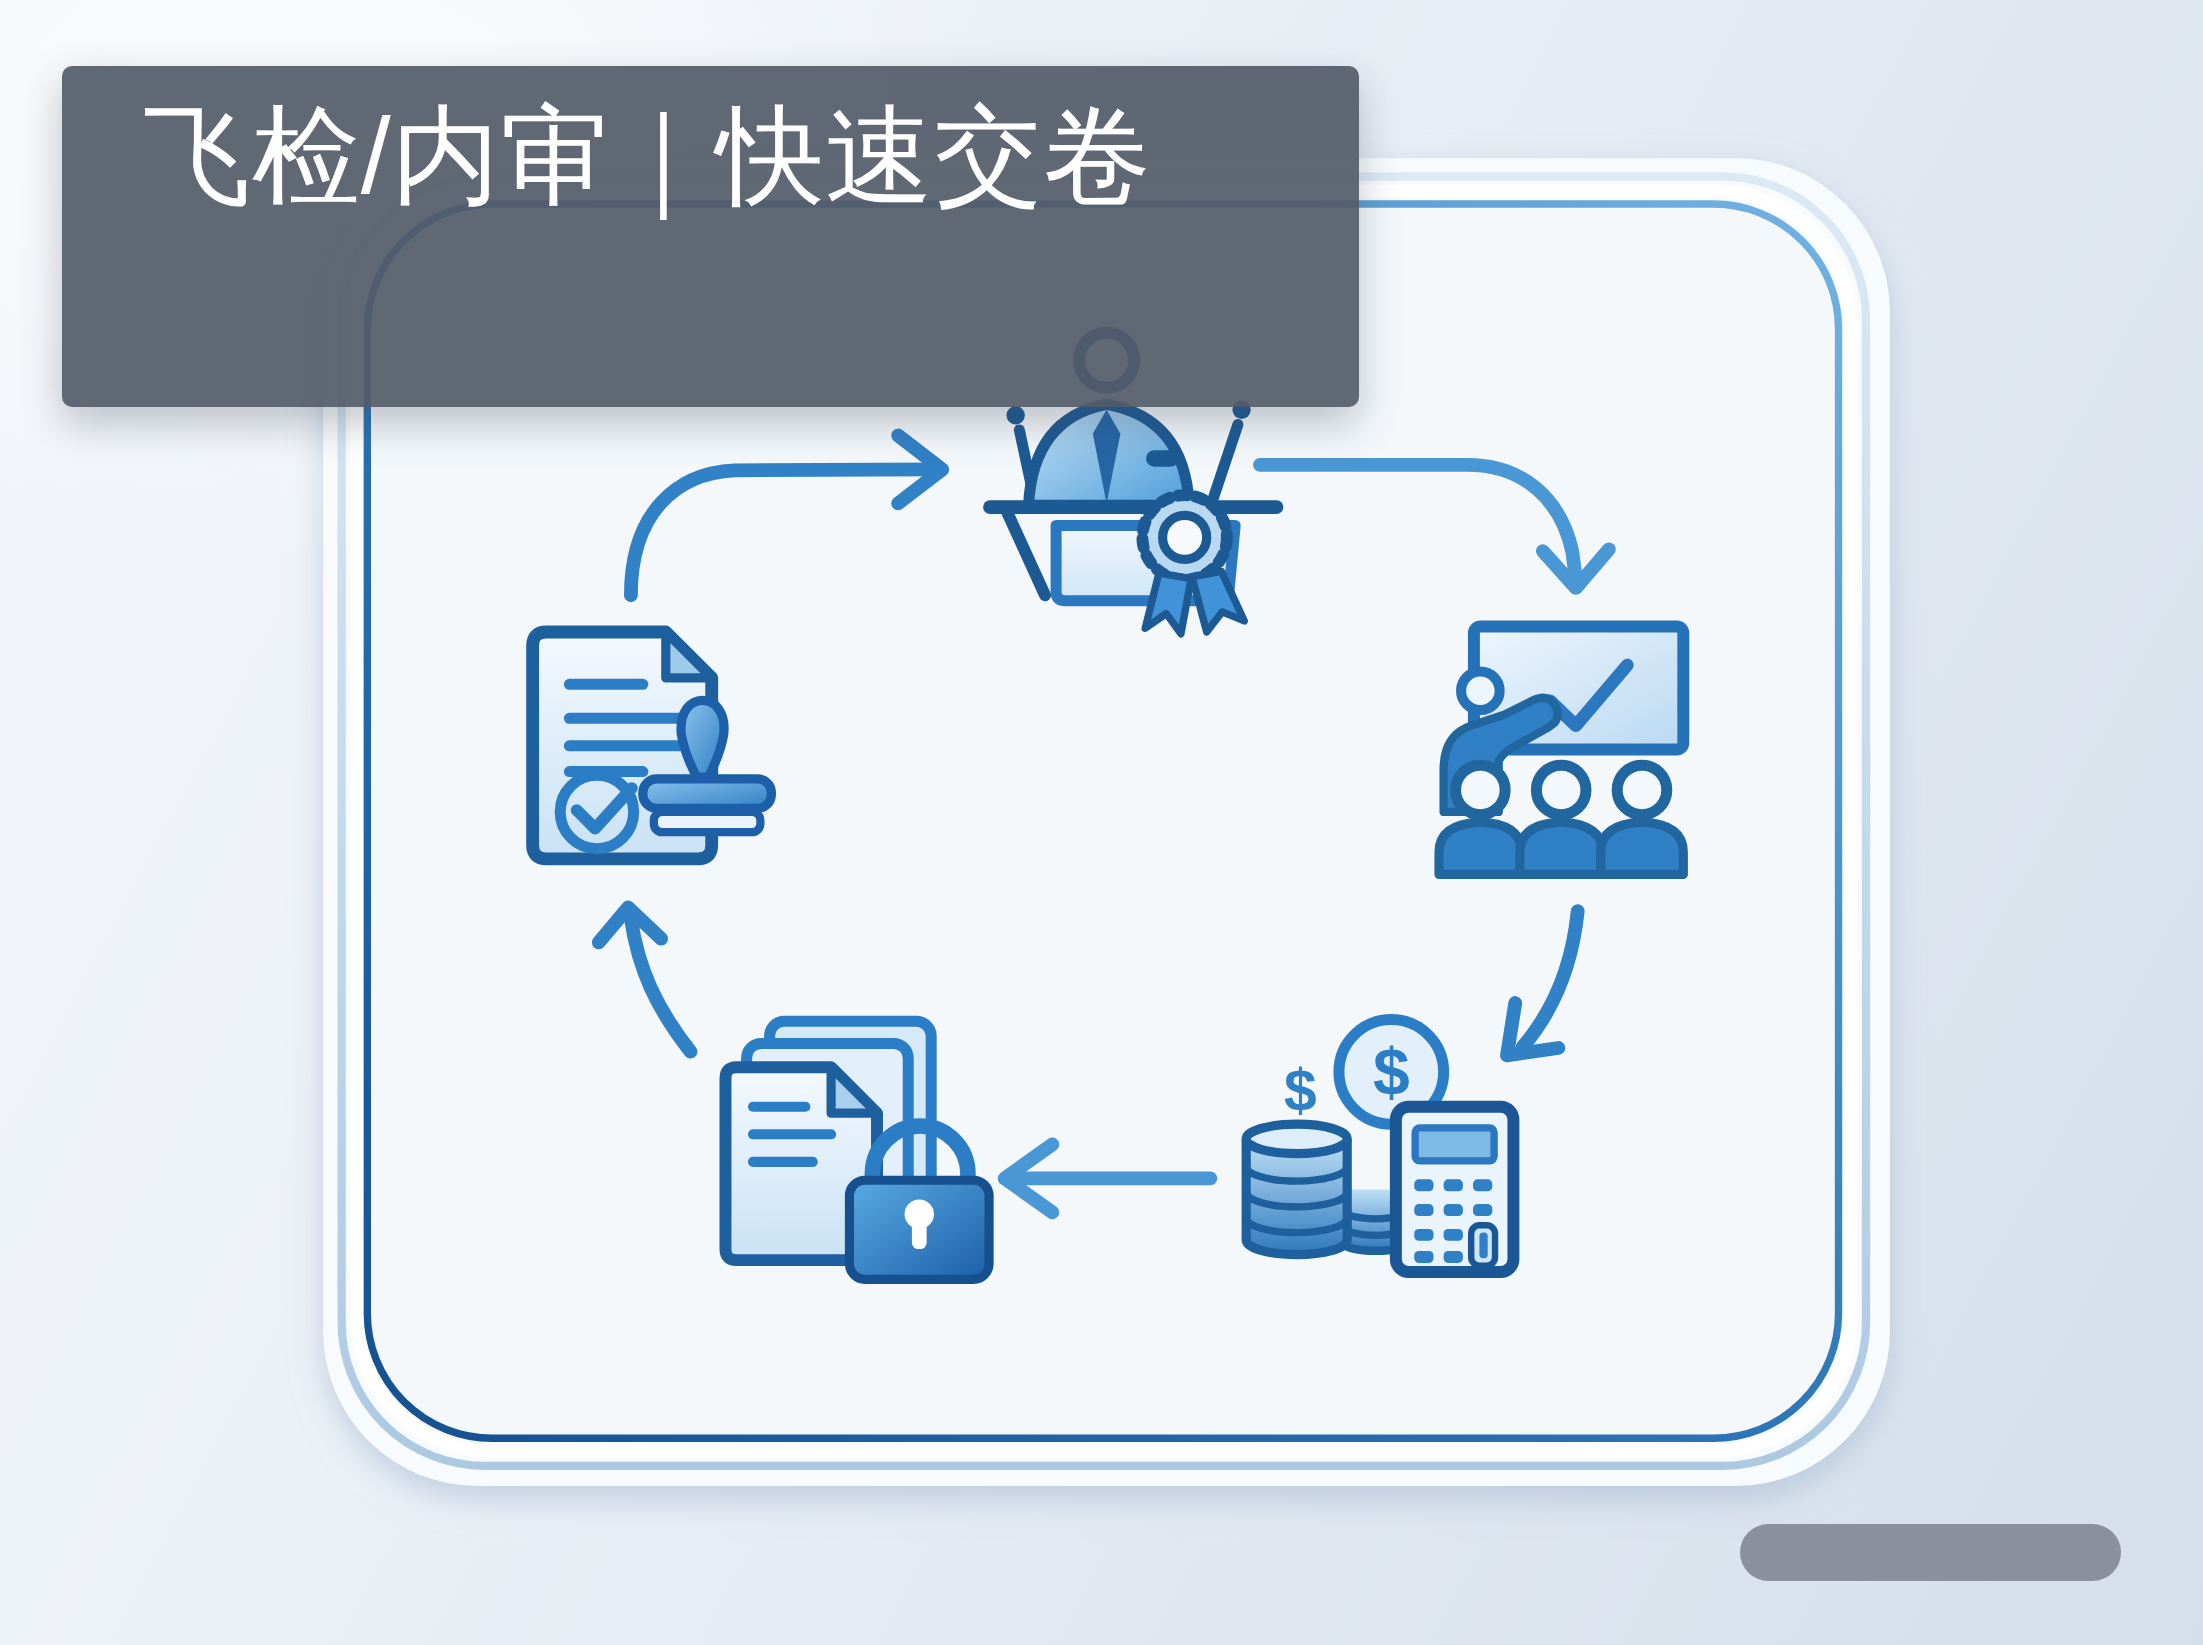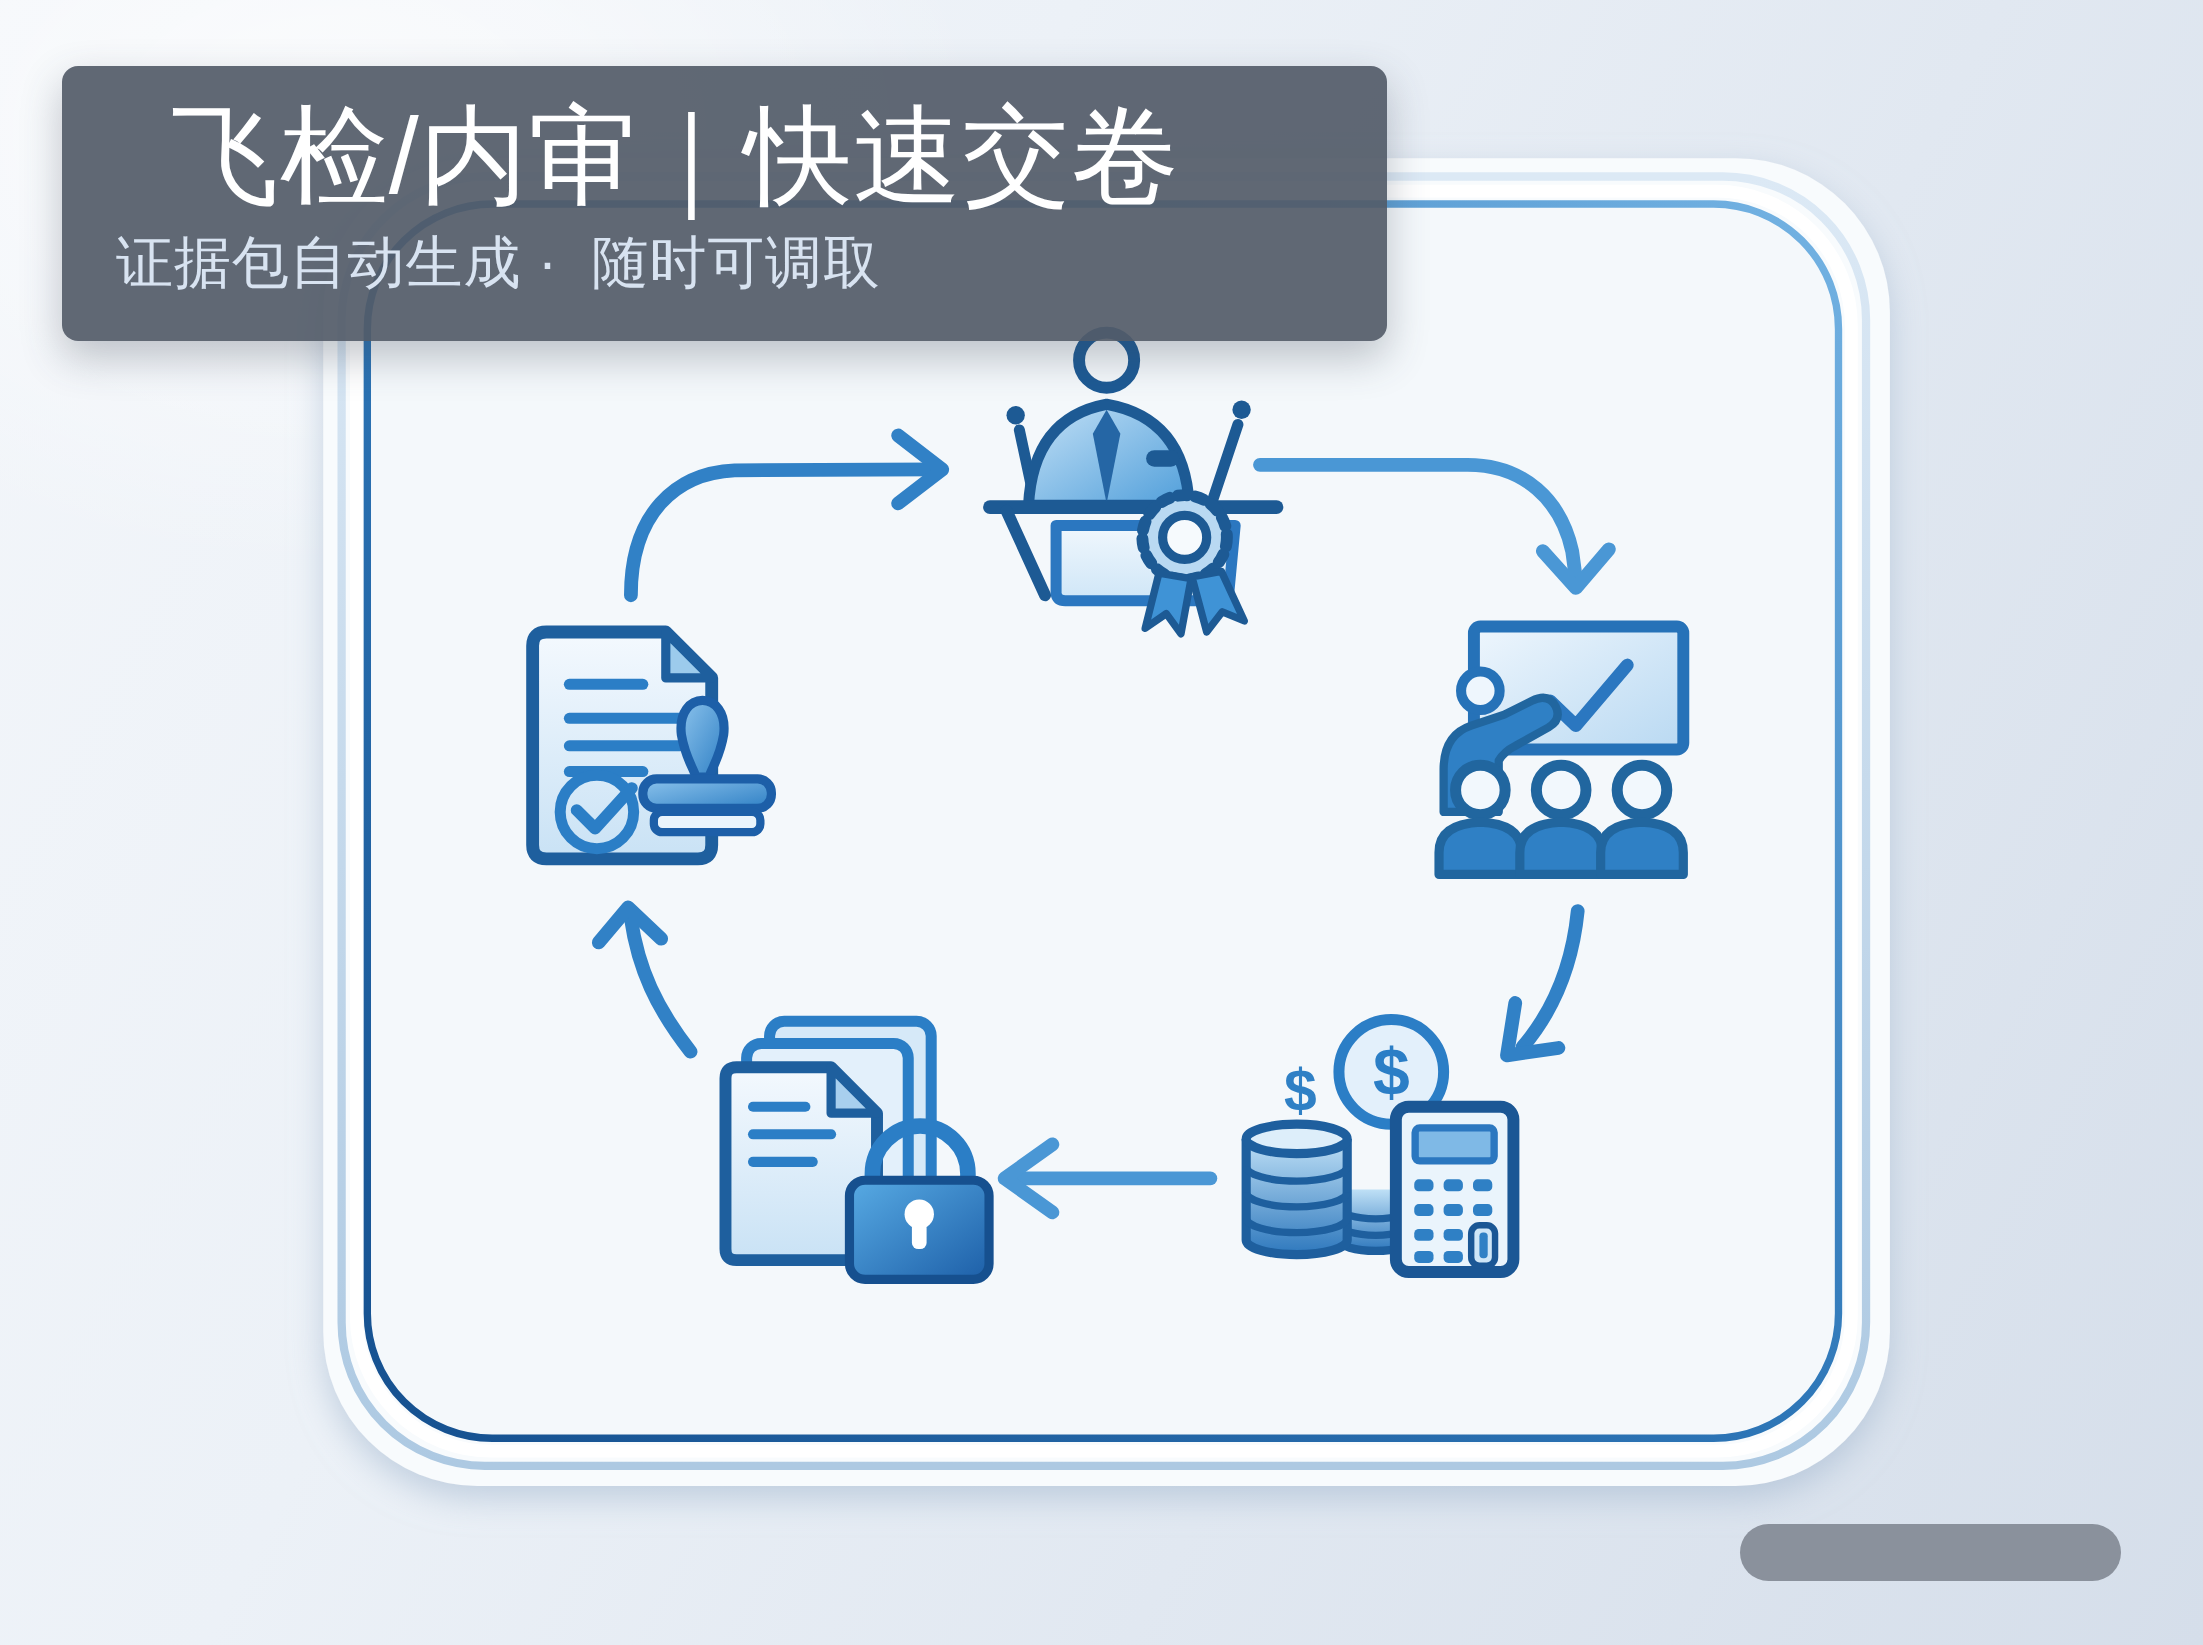--- a/index.html
+++ b/index.html
@@ -8,25 +8,24 @@
     font-family:"Liberation Sans","DejaVu Sans",sans-serif;
   }
   .stage{
     position:relative;width:2204px;height:1646px;
     background:
       radial-gradient(1102px 735px at 15% 8%, rgba(255,255,255,0.75), rgba(255,255,255,0) 60%),
       linear-gradient(118deg,#f3f6fa 0%,#ecf1f7 35%,#e1e8f1 65%,#d5deea 100%);
   }
   svg.scene{position:absolute;left:0;top:0;}
   .banner{
-    position:absolute;left:62px;top:66px;width:1297px;height:275px;
+    position:absolute;left:62px;top:66px;width:1297px;height:341px;
     background:rgba(83,91,104,0.92);
-    border-radius:16px;
+    border-radius:10px;
     box-shadow:0 16.5px 40px rgba(60,70,85,0.30);
-    padding-left:28px;
   }
   .banner-title{
     margin:27.5px 0 0 81px;
     font-size:108px;line-height:1.15;font-weight:400;
     color:#ffffff;letter-spacing:0.9px;white-space:nowrap;
   }
   .banner-subtitle{
     margin:13px 0 0 26px;
     font-size:57px;line-height:1.1;font-weight:400;
     color:#d8e3f1;letter-spacing:0.9px;white-space:nowrap;
@@ -219,19 +218,18 @@
     <g>
       <path d="M742 800 C736 750 794 750 788 800 C784 824 776 834 772 846 L758 846 C754 834 746 824 742 800 Z" fill="url(#stampGrad)" stroke="#1d5fa8" stroke-width="10" stroke-linejoin="round"></path>
       <rect x="700" y="848" width="140" height="32" rx="15" fill="url(#stampGrad)" stroke="#1d5fa8" stroke-width="10"></rect>
       <rect x="712" y="884" width="116" height="22" rx="9" fill="#eaf4fc" stroke="#1d5fa8" stroke-width="9"></rect>
     </g>
   </g>
 </svg>
 
   <div class="banner">
     <div class="banner-title">飞检/内审｜快速交卷</div>
-    <div class="banner-subtitle">证据包自动生成 ·&nbsp; 随时可调取</div>
   </div>
 
   <div class="pill"></div>
 
 </div>
 
 
 </body></html>

